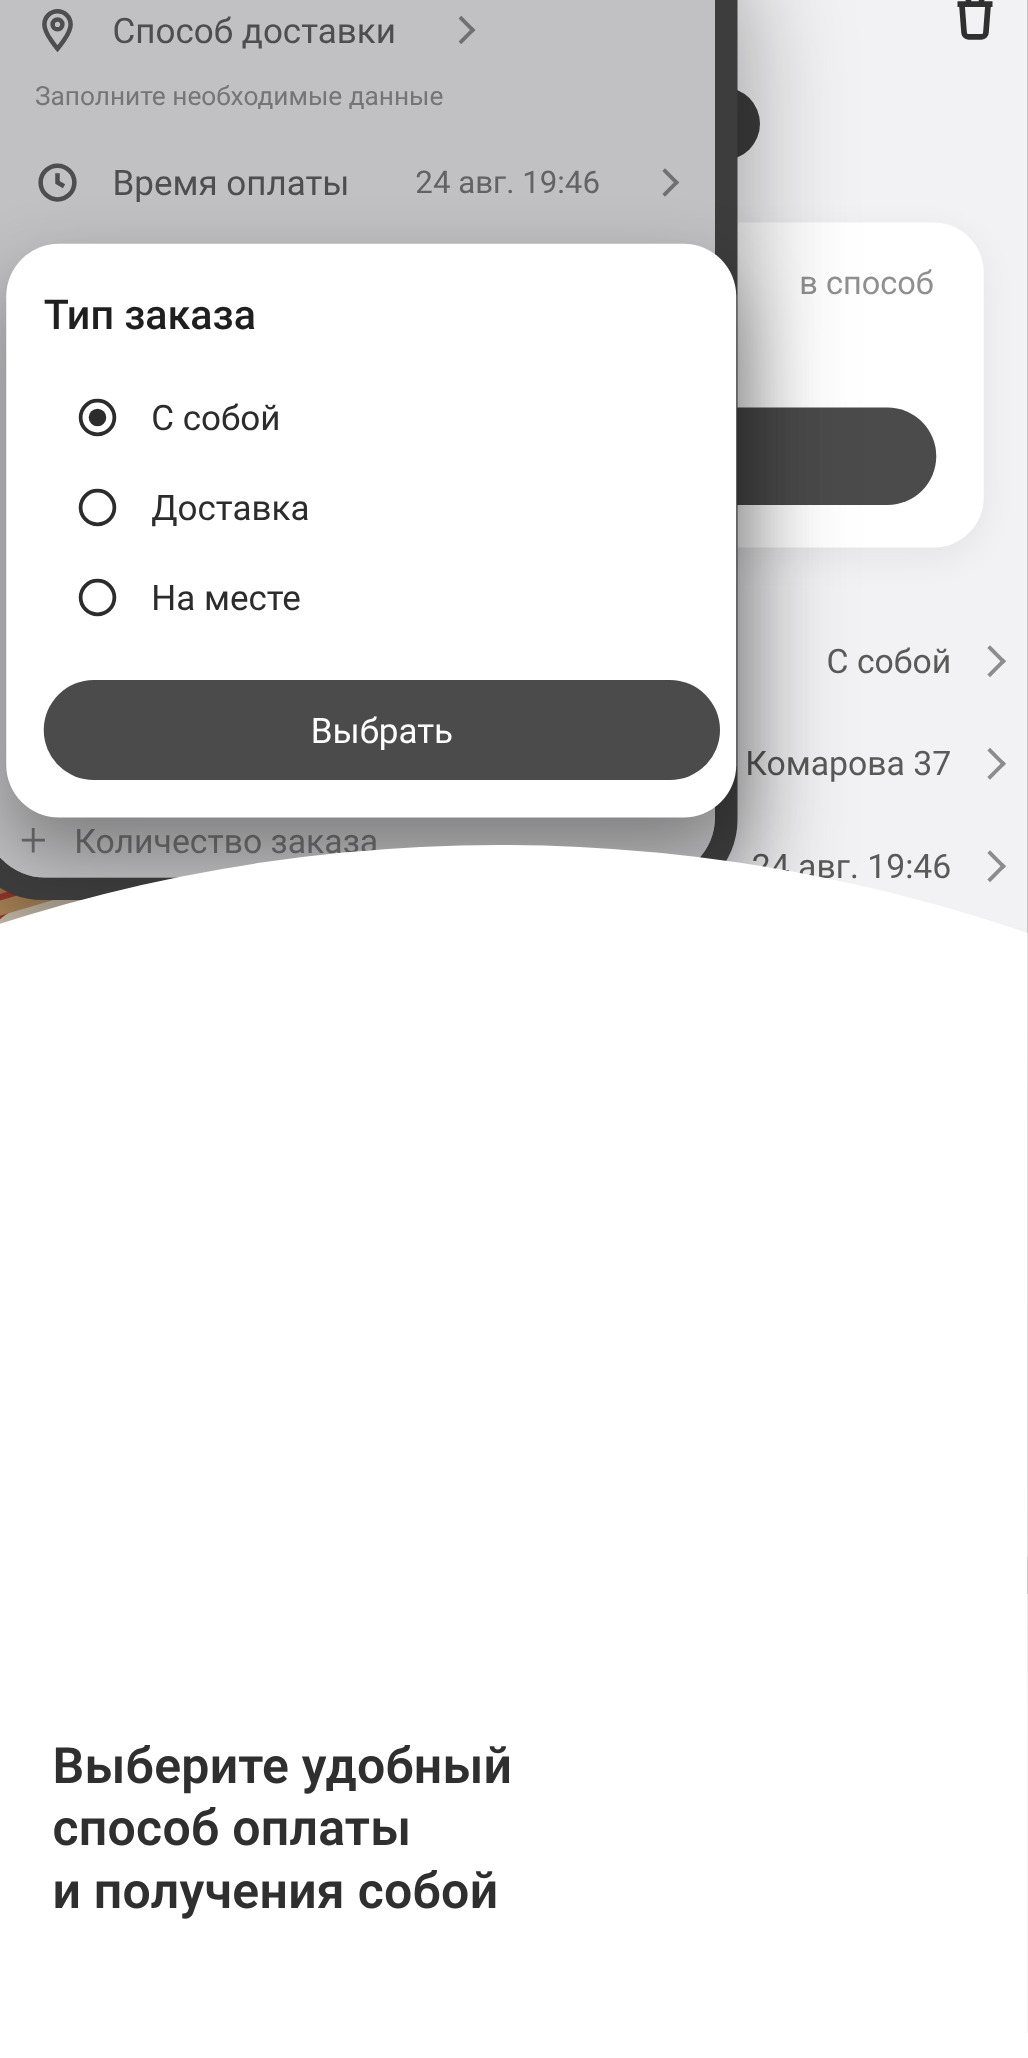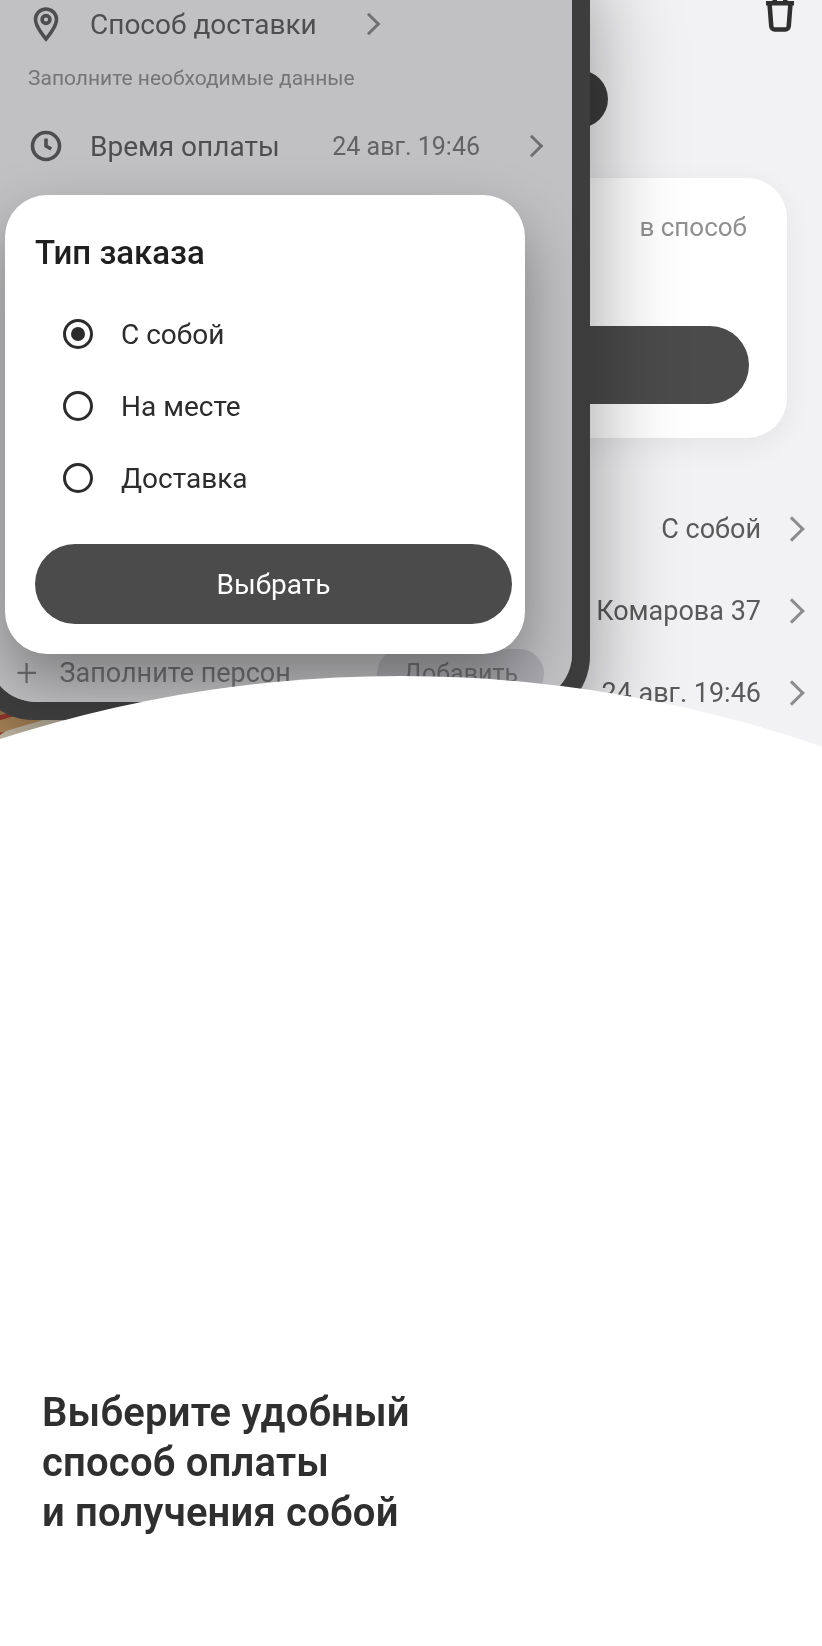--- a/index.html
+++ b/index.html
@@ -42,21 +42,21 @@
 .pl-row .lbl{font-size:28px;color:#2c2c2c}
 .pl-row .val{margin-left:auto;font-size:25px;color:#525252}
 .pl-row .chev{width:16px;height:16px;border-right:3px solid #6a6a6a;border-top:3px solid #6a6a6a;transform:rotate(45deg);margin-left:18px}
 .pl-err{color:#737373;font-size:21px;margin:8px 0 22px 0}
 .pl-persons{position:absolute;left:28px;right:28px;bottom:-6px;height:70px;display:flex;align-items:center;gap:22px}
 .pl-persons .plus{font-size:38px;color:#6a6a6a;font-weight:300}
 .pl-persons .plabel{font-size:27px;color:#6a6a6a}
 .pl-persons .addbtn{margin-left:auto;background:#d6d6d9;border-radius:28px;padding:10px 26px;font-size:25px;color:#6a6a6a}
 
 
-.modal1{position:absolute;left:5px;top:195px;width:520px;background:#fff;border-radius:42px;box-shadow:0 28px 60px rgba(0,0,0,.35);padding:38px 13px 30px 30px}
+.modal1{position:absolute;left:5px;top:195px;width:584px;background:#fff;border-radius:42px;box-shadow:0 28px 60px rgba(0,0,0,.35);padding:38px 13px 30px 30px}
 .modal1 h2{font-size:33px;font-weight:500;color:#1f1f1f;margin-bottom:26px}
 .radio-list{padding-left:28px;margin-bottom:30px}
 .radio-item{display:flex;align-items:center;gap:28px;height:72px;cursor:pointer}
 .radio-outer{width:30px;height:30px;border:3px solid #2c2c2c;border-radius:50%;display:flex;align-items:center;justify-content:center;flex-shrink:0}
 .radio-inner{width:14px;height:14px;border-radius:50%;background:#2c2c2c}
 .radio-item .rlabel{font-size:28px;color:#2c2c2c}
 .select-btn{width:100%;height:80px;border-radius:40px;background:#4b4b4b;color:#fff;border:none;font-size:28px;cursor:pointer}
 
 
 .modal2{position:absolute;left:255px;top:820px;width:545px;background:#fff;border-radius:42px;box-shadow:0 28px 60px rgba(0,0,0,.4);padding:42px 28px 30px 28px}
@@ -153,43 +153,42 @@
                 <path d="M12 7v5l3.5 2"></path>
               </svg>
             </div>
           <div class="lbl">Время оплаты</div>
           <div class="val">24 авг. 19:46</div>
           <span class="chev"></span>
         </div>
       </div>
       <div class="pl-persons">
         <div class="plus">+</div>
-        <div class="plabel">Заполните персон</div>
-        <div class="addbtn">Добавить</div>
+        <div class="plabel">Количество заказа</div>
       </div>
       <div class="pl-dim"></div>
     </div>
   </div>
 
   <div class="modal1">
     <h2>Тип заказа</h2>
     <div class="radio-list">
       <div class="radio-item">
         <div class="radio-outer">
             <div class="radio-inner"></div>
           </div>
         <div class="rlabel">С собой</div>
       </div>
       <div class="radio-item">
         <div class="radio-outer"></div>
-        <div class="rlabel">На месте</div>
+        <div class="rlabel">Доставка</div>
       </div>
       <div class="radio-item">
         <div class="radio-outer"></div>
-        <div class="rlabel">Доставка</div>
+        <div class="rlabel">На месте</div>
       </div>
     </div>
     <button class="select-btn">Выбрать</button>
   </div>
 
   <div class="modal2">
     <h2>Способ оплаты</h2>
     <div class="pay-list">
       <div class="pay-item">
         <div class="icon">

